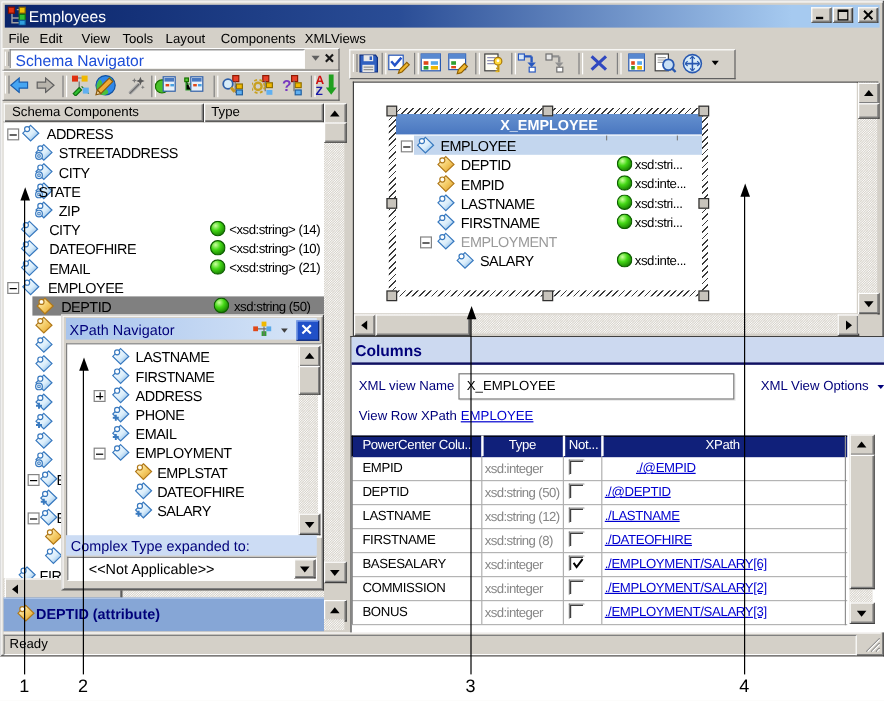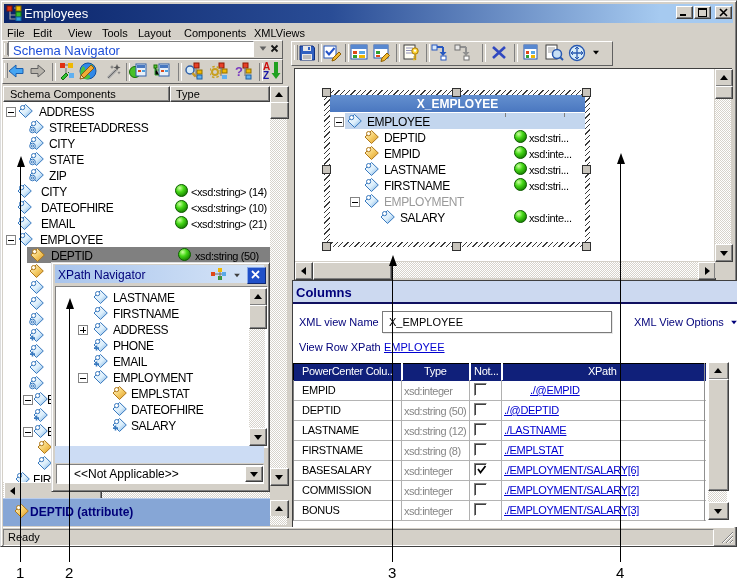--- a/index.html
+++ b/index.html
@@ -287,21 +287,21 @@
           <use href="#tagR"></use>
         </svg>
         <div class="ab" style="left:49px;top:121px;font-size:12px;color:#000;letter-spacing:-0.4px">STREETADDRESS</div>
         <svg class="ab" style="left:29px;top:135px" width="16" height="16">
           <use href="#tagR"></use>
         </svg>
         <div class="ab" style="left:49px;top:137px;font-size:12px;color:#000;letter-spacing:-0.4px">CITY</div>
         <svg class="ab" style="left:29px;top:151px" width="16" height="16">
           <use href="#tagR"></use>
         </svg>
-        <div class="ab" style="left:49px;top:153px;font-size:12px;color:#000;letter-spacing:-0.4px">STATE</div>
+        <div class="ab" style="left:32px;top:153px;font-size:12px;color:#000;letter-spacing:-0.4px">STATE</div>
         <svg class="ab" style="left:29px;top:167px" width="16" height="16">
           <use href="#tagR"></use>
         </svg>
         <div class="ab" style="left:49px;top:169px;font-size:12px;color:#000;letter-spacing:-0.4px">ZIP</div>
         <svg class="ab" style="left:17px;top:183px" width="16" height="16">
           <use href="#tagB"></use>
         </svg>
         <div class="ab" style="left:41px;top:185px;font-size:12px;color:#000;letter-spacing:-0.4px">CITY</div>
         <svg class="ab" style="left:175px;top:184px" width="13" height="13">
           <use href="#grn"></use>
@@ -473,20 +473,21 @@
 <div class="ab track" style="left:249px;top:288px;width:16px;height:156px"></div>
 <div class="ab sbtn" style="left:249px;top:288px;width:16px;height:16px">
       <div class="ab tu" style="left:4px;top:5px"></div>
     </div>
 <div class="ab sbtn" style="left:249px;top:305px;width:16px;height:22px"></div>
 <div class="ab sbtn" style="left:249px;top:428px;width:16px;height:16px">
       <div class="ab td" style="left:4px;top:6px"></div>
     </div>
 
 <div class="ab" style="left:55px;top:446px;width:209px;height:17px;background:#ccdcf4"></div>
+<div class="ab" style="left:59px;top:448px;font-size:12px;color:#00007a">Complex Type expanded to:</div>
 
 <div class="ab sunken" style="left:56px;top:464px;width:206px;height:18px"></div>
 <div class="ab t12" style="left:74px;top:467px">&lt;&lt;Not Applicable&gt;&gt;</div>
 <div class="ab sbtn" style="left:245px;top:466px;width:16px;height:14px">
       <div class="ab td" style="left:4px;top:5px"></div>
     </div>
 
 <div class="ab" style="left:3px;top:498px;width:267px;height:27px;background:#86a6d6;border-top:1px solid #b8ccec"></div>
 <svg class="ab" style="left:14px;top:503px" width="16" height="16">
       <use href="#tagY"></use>
@@ -642,21 +643,21 @@
     <div class="ab" style="left:404px;top:425px;font-size:11px;color:#868686;letter-spacing:-0.5px">xsd:string (12)</div>
     <div class="ab cb" style="left:474px;top:423px"></div>
     <div class="ab link" style="left:504px;top:424px;letter-spacing:-0.3px">./LASTNAME</div>
     <div class="ab" style="left:401px;top:420px;width:1px;height:20px;background:#b0b0b0"></div>
     <div class="ab" style="left:469px;top:420px;width:1px;height:20px;background:#b0b0b0"></div>
     <div class="ab" style="left:501px;top:420px;width:1px;height:20px;background:#b0b0b0"></div>
     <div class="ab" style="left:293px;top:440px;width:412px;height:20px;border-bottom:1px solid #b4b4b4;border-left:1px solid #808080"></div>
     <div class="ab" style="left:302px;top:444px;font-size:11px;color:#000;letter-spacing:-0.3px">FIRSTNAME</div>
     <div class="ab" style="left:404px;top:445px;font-size:11px;color:#868686;letter-spacing:-0.5px">xsd:string (8)</div>
     <div class="ab cb" style="left:474px;top:443px"></div>
-    <div class="ab link" style="left:504px;top:444px;letter-spacing:-0.3px">./EMPLSTAT</div>
+    <div class="ab link" style="left:504px;top:444px;letter-spacing:-0.3px">./DATEOFHIRE</div>
     <div class="ab" style="left:401px;top:440px;width:1px;height:20px;background:#b0b0b0"></div>
     <div class="ab" style="left:469px;top:440px;width:1px;height:20px;background:#b0b0b0"></div>
     <div class="ab" style="left:501px;top:440px;width:1px;height:20px;background:#b0b0b0"></div>
     <div class="ab" style="left:293px;top:460px;width:412px;height:20px;border-bottom:1px solid #b4b4b4;border-left:1px solid #808080"></div>
     <div class="ab" style="left:302px;top:464px;font-size:11px;color:#000;letter-spacing:-0.3px">BASESALARY</div>
     <div class="ab" style="left:404px;top:465px;font-size:11px;color:#868686;letter-spacing:-0.5px">xsd:integer</div>
     <div class="ab cb" style="left:474px;top:463px">
       <svg class="ab" style="left:2px;top:1px" width="10" height="10">
         <path d="M1 4 l2.5 3.5 L8.5 1" stroke="#000" stroke-width="1.7" fill="none"></path>
       </svg>

